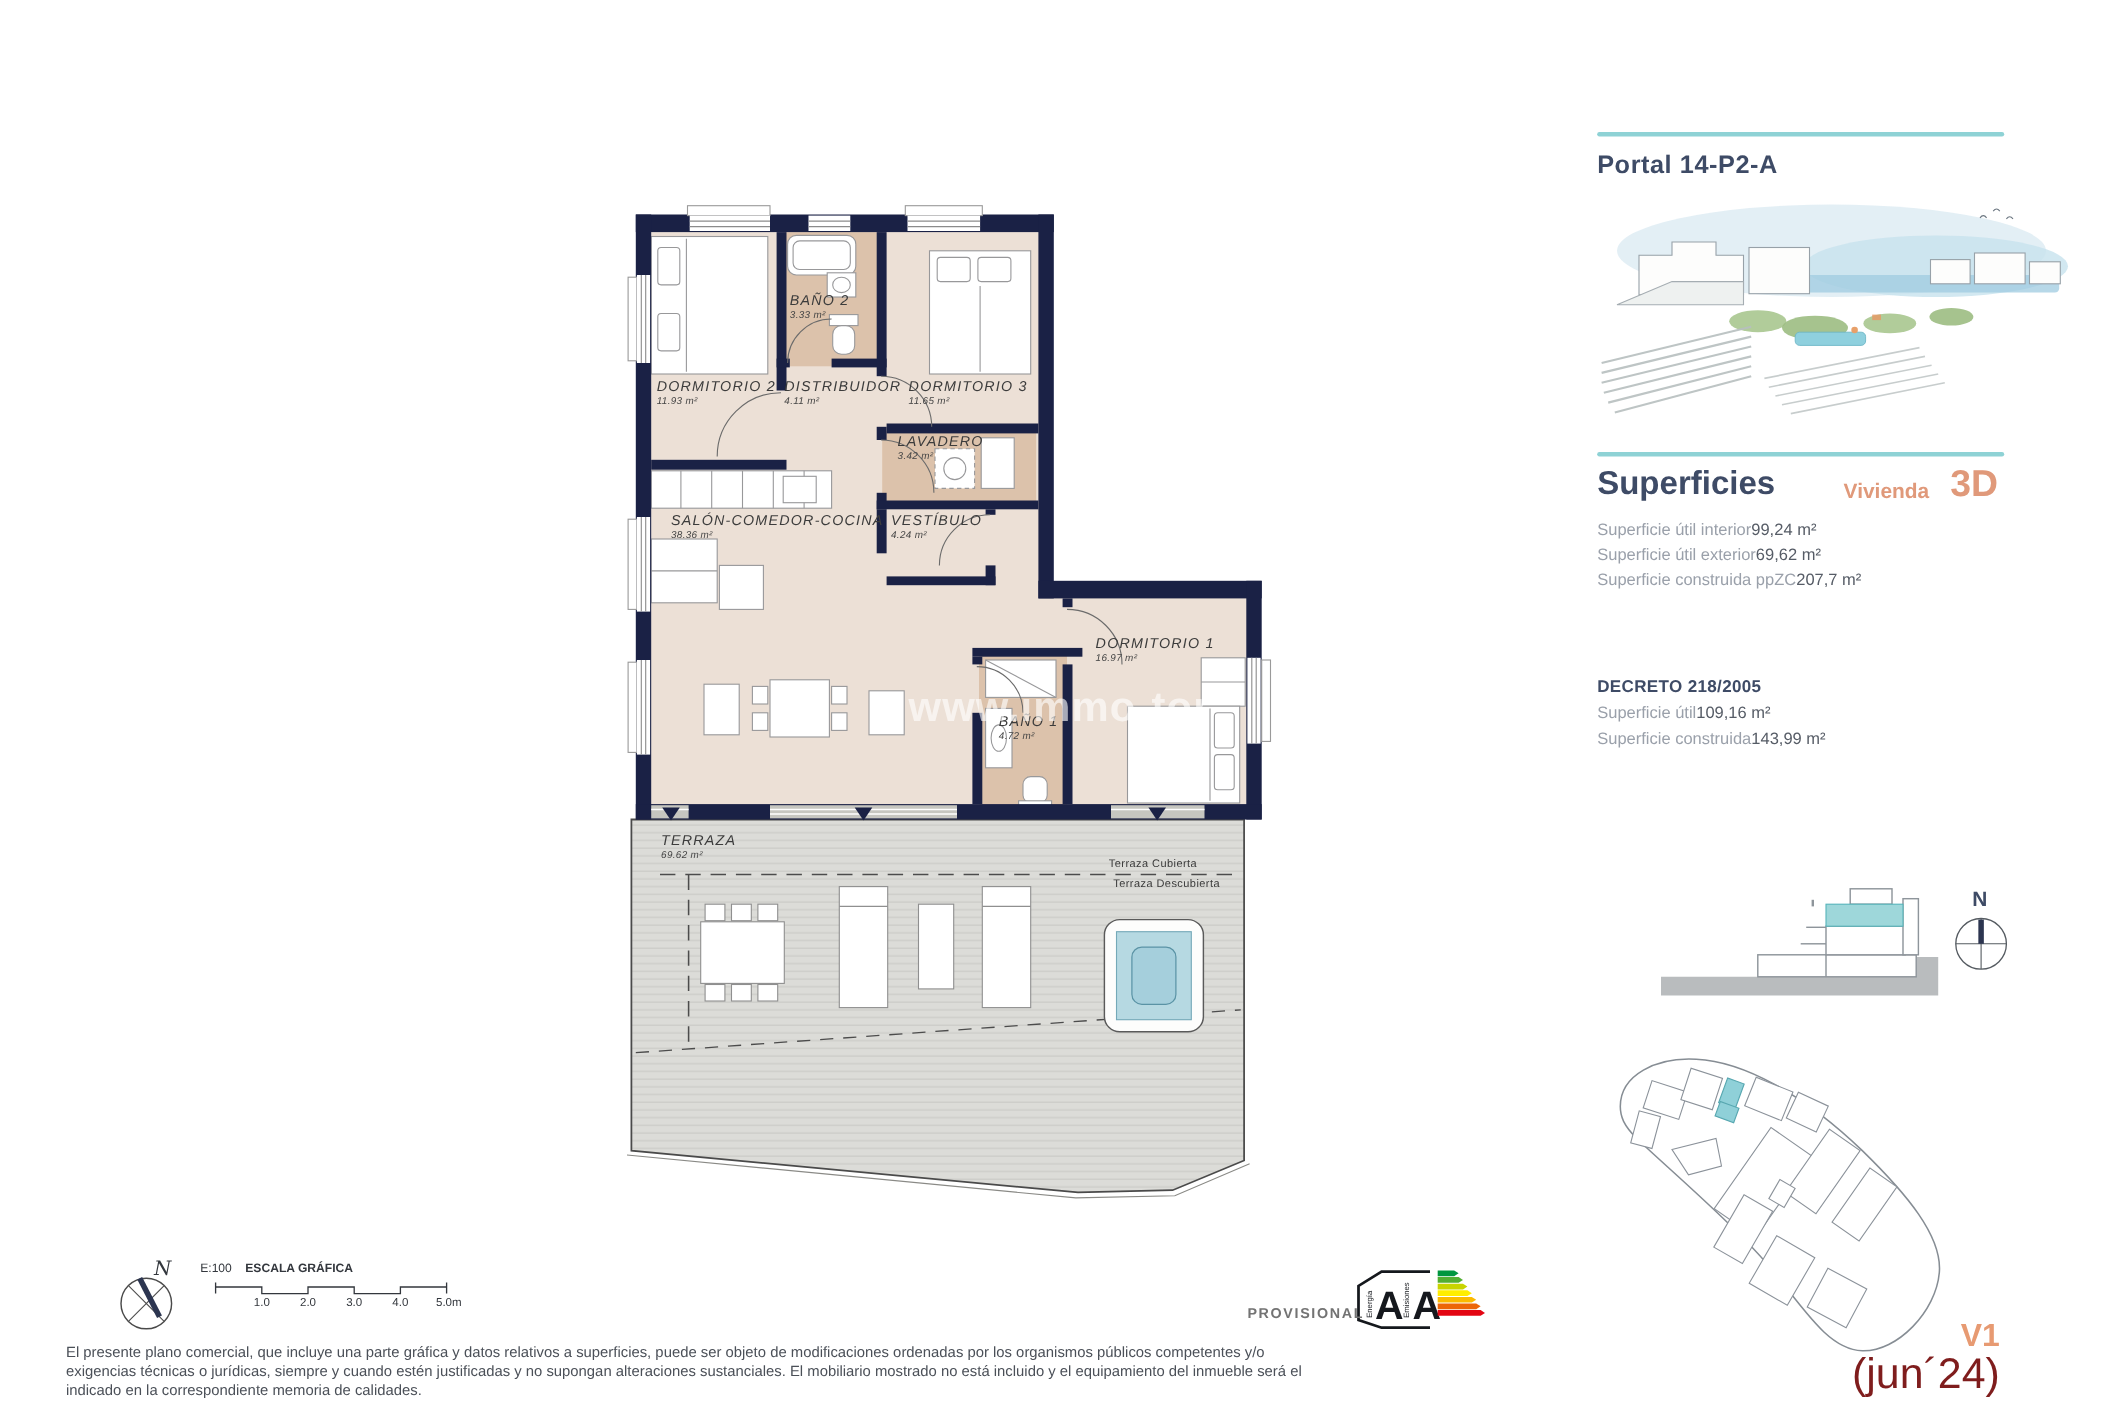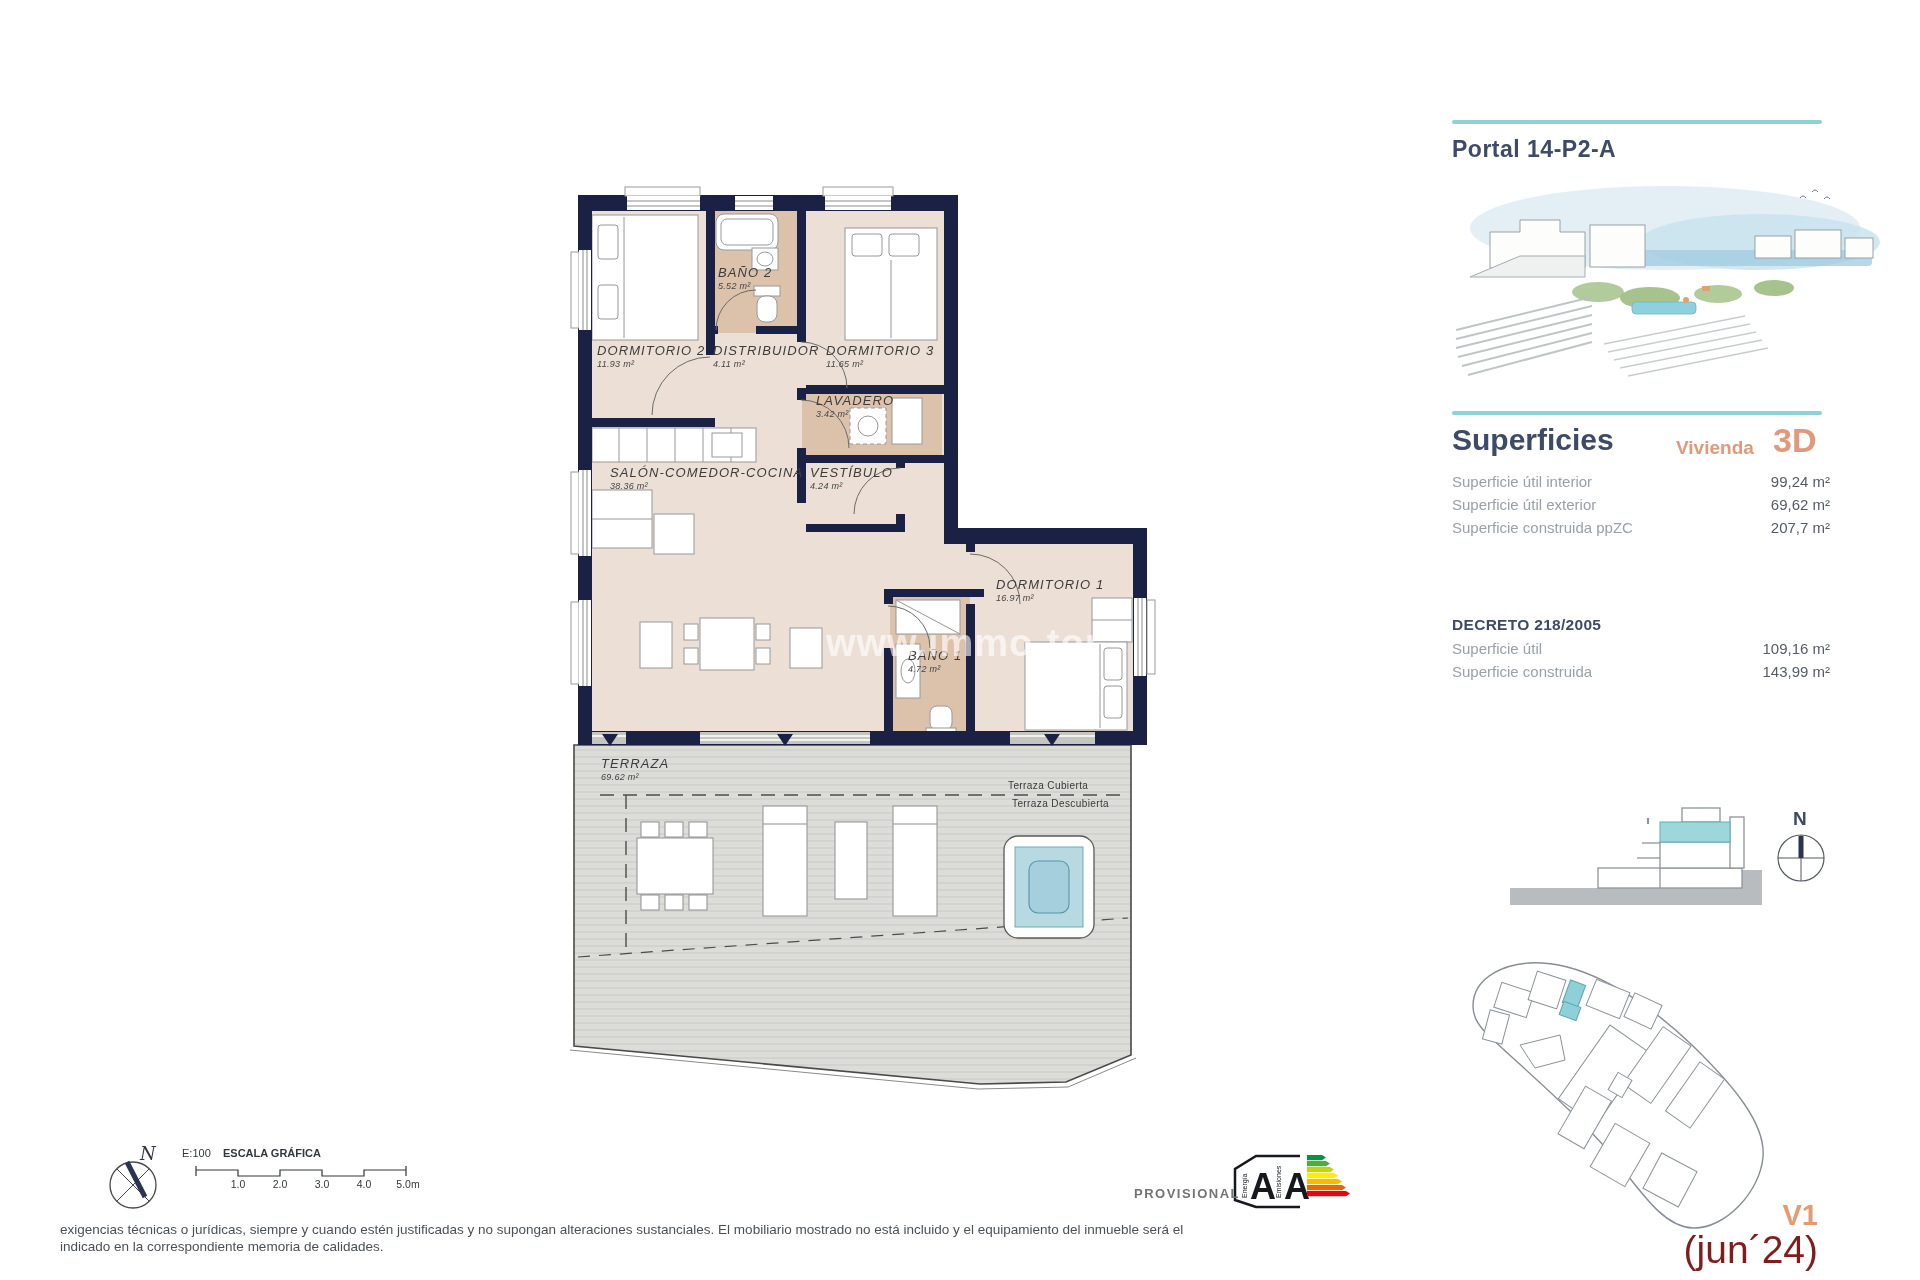--- a/index.html
+++ b/index.html
@@ -9,21 +9,21 @@
   .room-label{position:absolute;color:#3c3c3c;font-size:13px;letter-spacing:1.1px;line-height:1;white-space:nowrap;z-index:3;font-style:italic;}
   .room-label .room-area{display:block;font-size:9px;letter-spacing:.3px;margin-top:3px;color:#454545;}
   .terr-note{position:absolute;font-size:10px;color:#3a3a3a;letter-spacing:.4px;z-index:3;white-space:nowrap;}
   .watermark{position:absolute;left:826px;top:622px;font-size:38px;font-weight:bold;color:rgba(255,255,255,.62);
              letter-spacing:1px;z-index:4;white-space:nowrap;}
   .panel-title{position:absolute;left:1452px;top:136px;font-size:23px;font-weight:bold;color:#3e4b66;letter-spacing:.5px;z-index:3;}
   .teal-line{position:absolute;left:1452px;width:370px;height:4px;background:#8ed2d5;border-radius:2px;z-index:3;}
   .sup-title{position:absolute;left:1452px;top:423px;font-size:30px;font-weight:bold;color:#3e4b66;z-index:3;}
   .sup-viv{position:absolute;left:1676px;top:437px;font-size:19px;font-weight:600;color:#e0997a;z-index:3;}
   .sup-3d{position:absolute;left:1773px;top:421px;font-size:34px;font-weight:bold;color:#e0997a;z-index:3;}
-  .datarow{position:absolute;left:1452px;width:378px;display:flex;justify-content:space-between;z-index:3;}
+  .datarow{position:absolute;left:1452px;width:378px;display:flex;z-index:3;}
   .datarow .lbl{font-size:15px;color:#9aa0aa;}
   .datarow .val{font-size:15px;color:#565c66;}
   .decreto-title{position:absolute;left:1452px;top:616px;font-size:15.5px;font-weight:bold;color:#3e4b66;letter-spacing:.3px;z-index:3;}
   .disc-line{font-size:13.5px;color:#4b5058;line-height:17px;white-space:nowrap;}
   #disclaimer{position:absolute;left:60px;top:1221px;z-index:3;}
   .scale-txt{position:absolute;top:1147px;font-size:11px;color:#33373d;z-index:3;}
   .tick{position:absolute;top:1178px;font-size:10.5px;color:#33373d;transform:translateX(-50%);z-index:3;}
   .provisional{position:absolute;left:1134px;top:1186px;font-size:13px;font-weight:bold;letter-spacing:1.5px;color:#737373;z-index:3;}
   .version1{position:absolute;right:102px;top:1199px;font-size:29px;font-weight:bold;color:#e79a72;z-index:3;}
   .version2{position:absolute;right:102px;top:1228px;font-size:39px;font-weight:400;color:#7f1d1d;z-index:3;}
@@ -339,21 +339,21 @@
     </g>
   </g>
 </svg>
 
 <div class="room-label" style="left:597px;top:344px">
   <span>DORMITORIO 2</span>
   <span class="room-area">11.93 m²</span>
 </div>
 <div class="room-label" style="left:718px;top:266px">
   <span>BAÑO 2</span>
-  <span class="room-area">5.52 m²</span>
+  <span class="room-area">3.33 m²</span>
 </div>
 <div class="room-label" style="left:713px;top:344px">
   <span>DISTRIBUIDOR</span>
   <span class="room-area">4.11 m²</span>
 </div>
 <div class="room-label" style="left:826px;top:344px">
   <span>DORMITORIO 3</span>
   <span class="room-area">11.65 m²</span>
 </div>
 <div class="room-label" style="left:816px;top:394px">
@@ -421,20 +421,21 @@
 
 <div class="scale-txt" style="left:182px">E:100</div>
 <div class="scale-txt" style="left:223px;font-weight:600">ESCALA GRÁFICA</div>
 <span class="tick" style="left:238px">1.0</span>
 <span class="tick" style="left:280px">2.0</span>
 <span class="tick" style="left:322px">3.0</span>
 <span class="tick" style="left:364px">4.0</span>
 <span class="tick" style="left:408px">5.0m</span>
 
 <div id="disclaimer">
+  <div class="disc-line">El presente plano comercial, que incluye una parte gráfica y datos relativos a superficies, puede ser objeto de modificaciones ordenadas por los organismos públicos competentes y/o</div>
   <div class="disc-line">exigencias técnicas o jurídicas, siempre y cuando estén justificadas y no supongan alteraciones sustanciales. El mobiliario mostrado no está incluido y el equipamiento del inmueble será el</div>
   <div class="disc-line">indicado en la correspondiente memoria de calidades.</div>
 </div>
 
 <div class="provisional">PROVISIONAL</div>
 
 <div class="version1">V1</div>
 <div class="version2">(jun´24)</div>
 
 </div>

